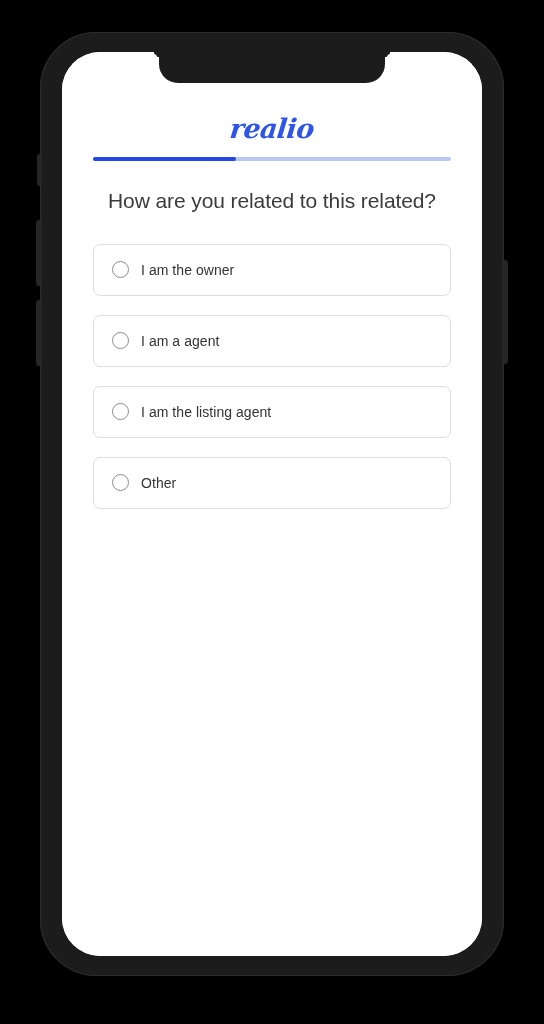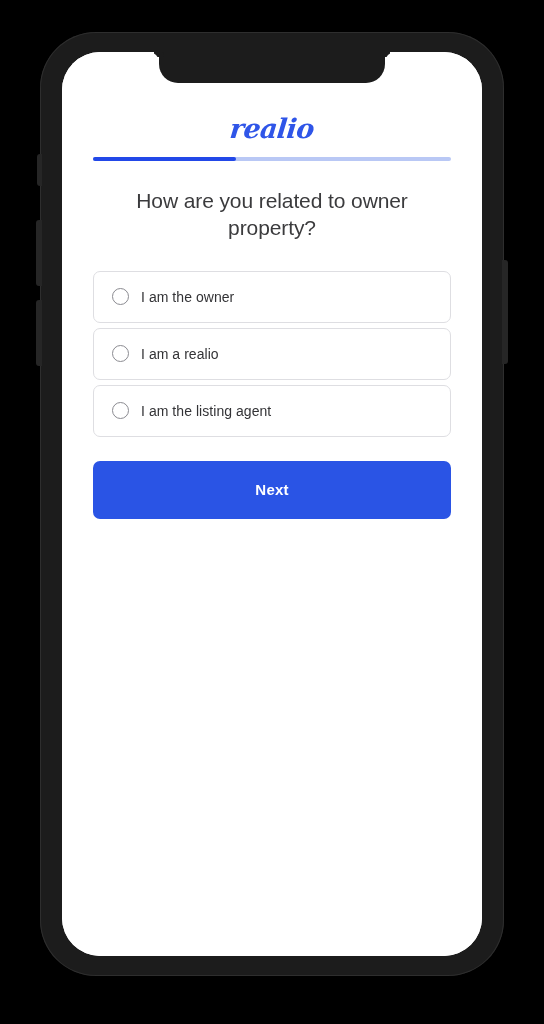--- a/index.html
+++ b/index.html
@@ -135,21 +135,21 @@
     line-height: 1.28;
     color: #3b3b3d;
     font-weight: 400;
     letter-spacing: -0.1px;
   }
 
   .options {
     margin-top: 29px;
     display: flex;
     flex-direction: column;
-    gap: 5px;
+    gap: 19px;
   }
 
   .option-card {
     display: flex;
     align-items: center;
     gap: 12px;
     height: 52px;
     padding: 0 18px;
     background: #ffffff;
     border: 1px solid #dedee2;
@@ -206,42 +206,45 @@
       <div class="app">
 
         <div class="brand-row">
           <span class="brand-logo">realio</span>
         </div>
 
         <div class="progress-track">
           <div class="progress-fill" style="width: 40%;"></div>
         </div>
 
-        <h1 class="question">How are you related to owner property?</h1>
+        <h1 class="question">How are you related to this related?</h1>
 
         <div class="options">
 
           <div class="option-card">
             <span class="radio"></span>
             <span class="option-label">I am the owner</span>
           </div>
 
           <div class="option-card">
             <span class="radio"></span>
-            <span class="option-label">I am a realio</span>
+            <span class="option-label">I am a agent</span>
           </div>
 
           <div class="option-card">
             <span class="radio"></span>
             <span class="option-label">I am the listing agent</span>
           </div>
 
 
 
+          <div class="option-card">
+            <span class="radio"></span>
+            <span class="option-label">Other</span>
+          </div>
 
         </div>
 
-        <button class="next-button">Next</button>
 
       </div>
     </div>
   </div>
 </div>
 
 </body></html>

